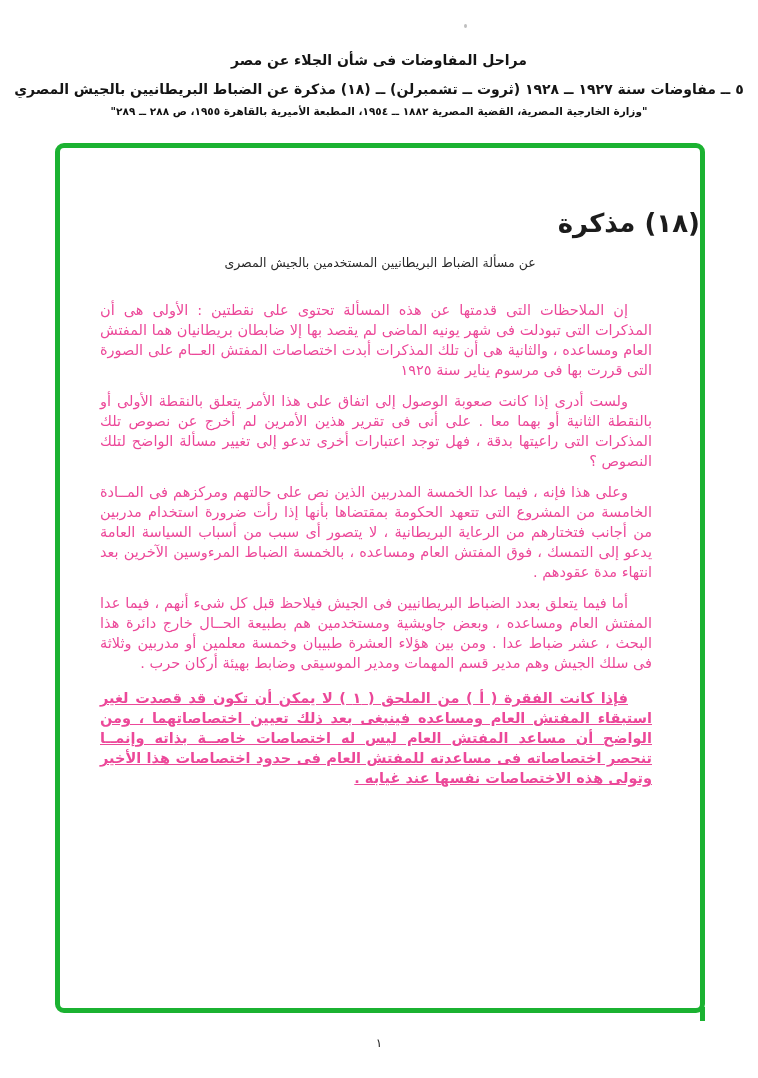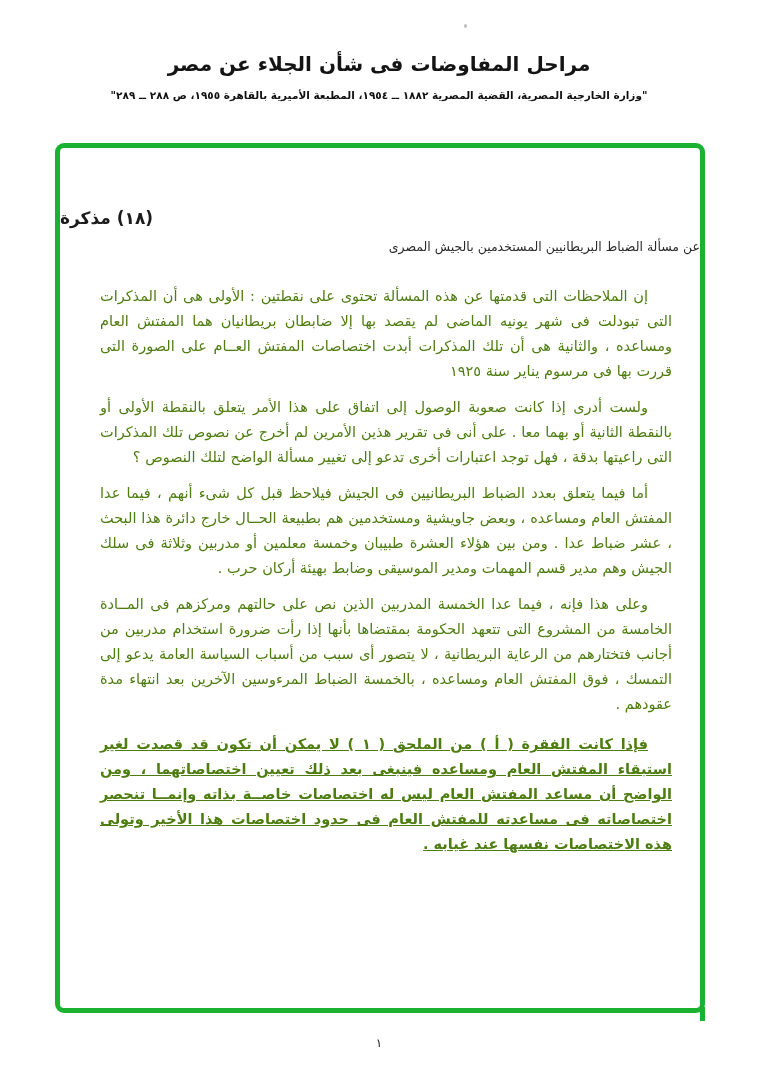--- a/index.html
+++ b/index.html
@@ -31,21 +31,21 @@
   
   .top-header {
     position: absolute;
     top: 52px;
     left: 0;
     right: 0;
     text-align: center;
     direction: rtl;
   }
   .hdr-line1 {
-    font-size: 20px;
+    font-size: 14px;
     font-weight: bold;
     margin: 0 0 13px 0;
     letter-spacing: 0;
   }
   .hdr-line2 {
     font-size: 14px;
     font-weight: bold;
     margin: 0 0 8px 0;
     white-space: nowrap;
   }
@@ -74,39 +74,39 @@
     right: -5px;
     bottom: -13px;
     width: 5px;
     height: 14px;
     background: #1bb231;
   }
 
   
   .memo-title {
     margin-top: 60px;
-    text-align: left;
+    text-align: right;
     direction: rtl;
-    font-size: 17px;
+    font-size: 26px;
     color: #1c1c1c;
   }
   .memo-subtitle {
     margin-top: 11px;
-    text-align: right;
+    text-align: center;
     direction: rtl;
     font-size: 12.5px;
     color: #2a2a2a;
   }
   .memo-body {
     direction: rtl;
     text-align: justify;
-    margin: 30px 28px 0 40px;
+    margin: 30px 48px 0 40px;
     font-size: 14.5px;
-    line-height: 25px;
-    color: #4d7c0f;
+    line-height: 20px;
+    color: #ec4899;
   }
   .memo-body p {
     margin: 0 0 11px 0;
     text-indent: 24px;
   }
   .memo-body p.emph {
     font-weight: bold;
     margin-top: 15px;
     text-decoration: underline;
   }
@@ -122,31 +122,32 @@
     color: #1c1c1c;
   }
 </style>
 </head>
 <body>
 
 <div class="speck"></div>
 
 <div class="top-header">
   <p class="hdr-line1">مراحل المفاوضات فى شأن الجلاء عن مصر</p>
+  <p class="hdr-line2">٥ ــ مفاوضات سنة ١٩٢٧ ــ ١٩٢٨ (ثروت ــ تشمبرلن) ــ (١٨) مذكرة عن الضباط البريطانيين بالجيش المصري</p>
   <p class="hdr-line3">"وزارة الخارجية المصرية، القضية المصرية ١٨٨٢ ــ ١٩٥٤، المطبعة الأميرية بالقاهرة ١٩٥٥، ص ٢٨٨ ــ ٢٨٩"</p>
 </div>
 
 <div class="green-frame">
   <div class="frame-overshoot"></div>
 
   <h1 class="memo-title">(١٨) مذكرة</h1>
   <div class="memo-subtitle">عن مسألة الضباط البريطانيين المستخدمين بالجيش المصرى</div>
 
   <div class="memo-body">
     <p>إن الملاحظات التى قدمتها عن هذه المسألة تحتوى على نقطتين : الأولى هى أن المذكرات التى تبودلت فى شهر يونيه الماضى لم يقصد بها إلا ضابطان بريطانيان هما المفتش العام ومساعده ، والثانية هى أن تلك المذكرات أبدت اختصاصات المفتش العــام على الصورة التى قررت بها فى مرسوم يناير سنة ١٩٢٥</p>
     <p>ولست أدرى إذا كانت صعوبة الوصول إلى اتفاق على هذا الأمر يتعلق بالنقطة الأولى أو بالنقطة الثانية أو بهما معا . على أنى فى تقرير هذين الأمرين لم أخرج عن نصوص تلك المذكرات التى راعيتها بدقة ، فهل توجد اعتبارات أخرى تدعو إلى تغيير مسألة الواضح لتلك النصوص ؟</p>
+    <p>وعلى هذا فإنه ، فيما عدا الخمسة المدربين الذين نص على حالتهم ومركزهم فى المــادة الخامسة من المشروع التى تتعهد الحكومة بمقتضاها بأنها إذا رأت ضرورة استخدام مدربين من أجانب فتختارهم من الرعاية البريطانية ، لا يتصور أى سبب من أسباب السياسة العامة يدعو إلى التمسك ، فوق المفتش العام ومساعده ، بالخمسة الضباط المرءوسين الآخرين بعد انتهاء مدة عقودهم .</p>
     <p>أما فيما يتعلق بعدد الضباط البريطانيين فى الجيش فيلاحظ قبل كل شىء أنهم ، فيما عدا المفتش العام ومساعده ، وبعض جاويشية ومستخدمين هم بطبيعة الحــال خارج دائرة هذا البحث ، عشر ضباط عدا . ومن بين هؤلاء العشرة طبيبان وخمسة معلمين أو مدربين وثلاثة فى سلك الجيش وهم مدير قسم المهمات ومدير الموسيقى وضابط بهيئة أركان حرب .</p>
-    <p>وعلى هذا فإنه ، فيما عدا الخمسة المدربين الذين نص على حالتهم ومركزهم فى المــادة الخامسة من المشروع التى تتعهد الحكومة بمقتضاها بأنها إذا رأت ضرورة استخدام مدربين من أجانب فتختارهم من الرعاية البريطانية ، لا يتصور أى سبب من أسباب السياسة العامة يدعو إلى التمسك ، فوق المفتش العام ومساعده ، بالخمسة الضباط المرءوسين الآخرين بعد انتهاء مدة عقودهم .</p>
     <p class="emph">فإذا كانت الفقرة ( أ ) من الملحق ( ١ ) لا يمكن أن تكون قد قصدت لغير استبقاء المفتش العام ومساعده فينبغى بعد ذلك تعيين اختصاصاتهما ، ومن الواضح أن مساعد المفتش العام ليس له اختصاصات خاصــة بذاته وإنمــا تنحصر اختصاصاته فى مساعدته للمفتش العام فى حدود اختصاصات هذا الأخير وتولى هذه الاختصاصات نفسها عند غيابه .</p>
   </div>
 </div>
 
 <div class="page-number">١</div>
 
 </body></html>

